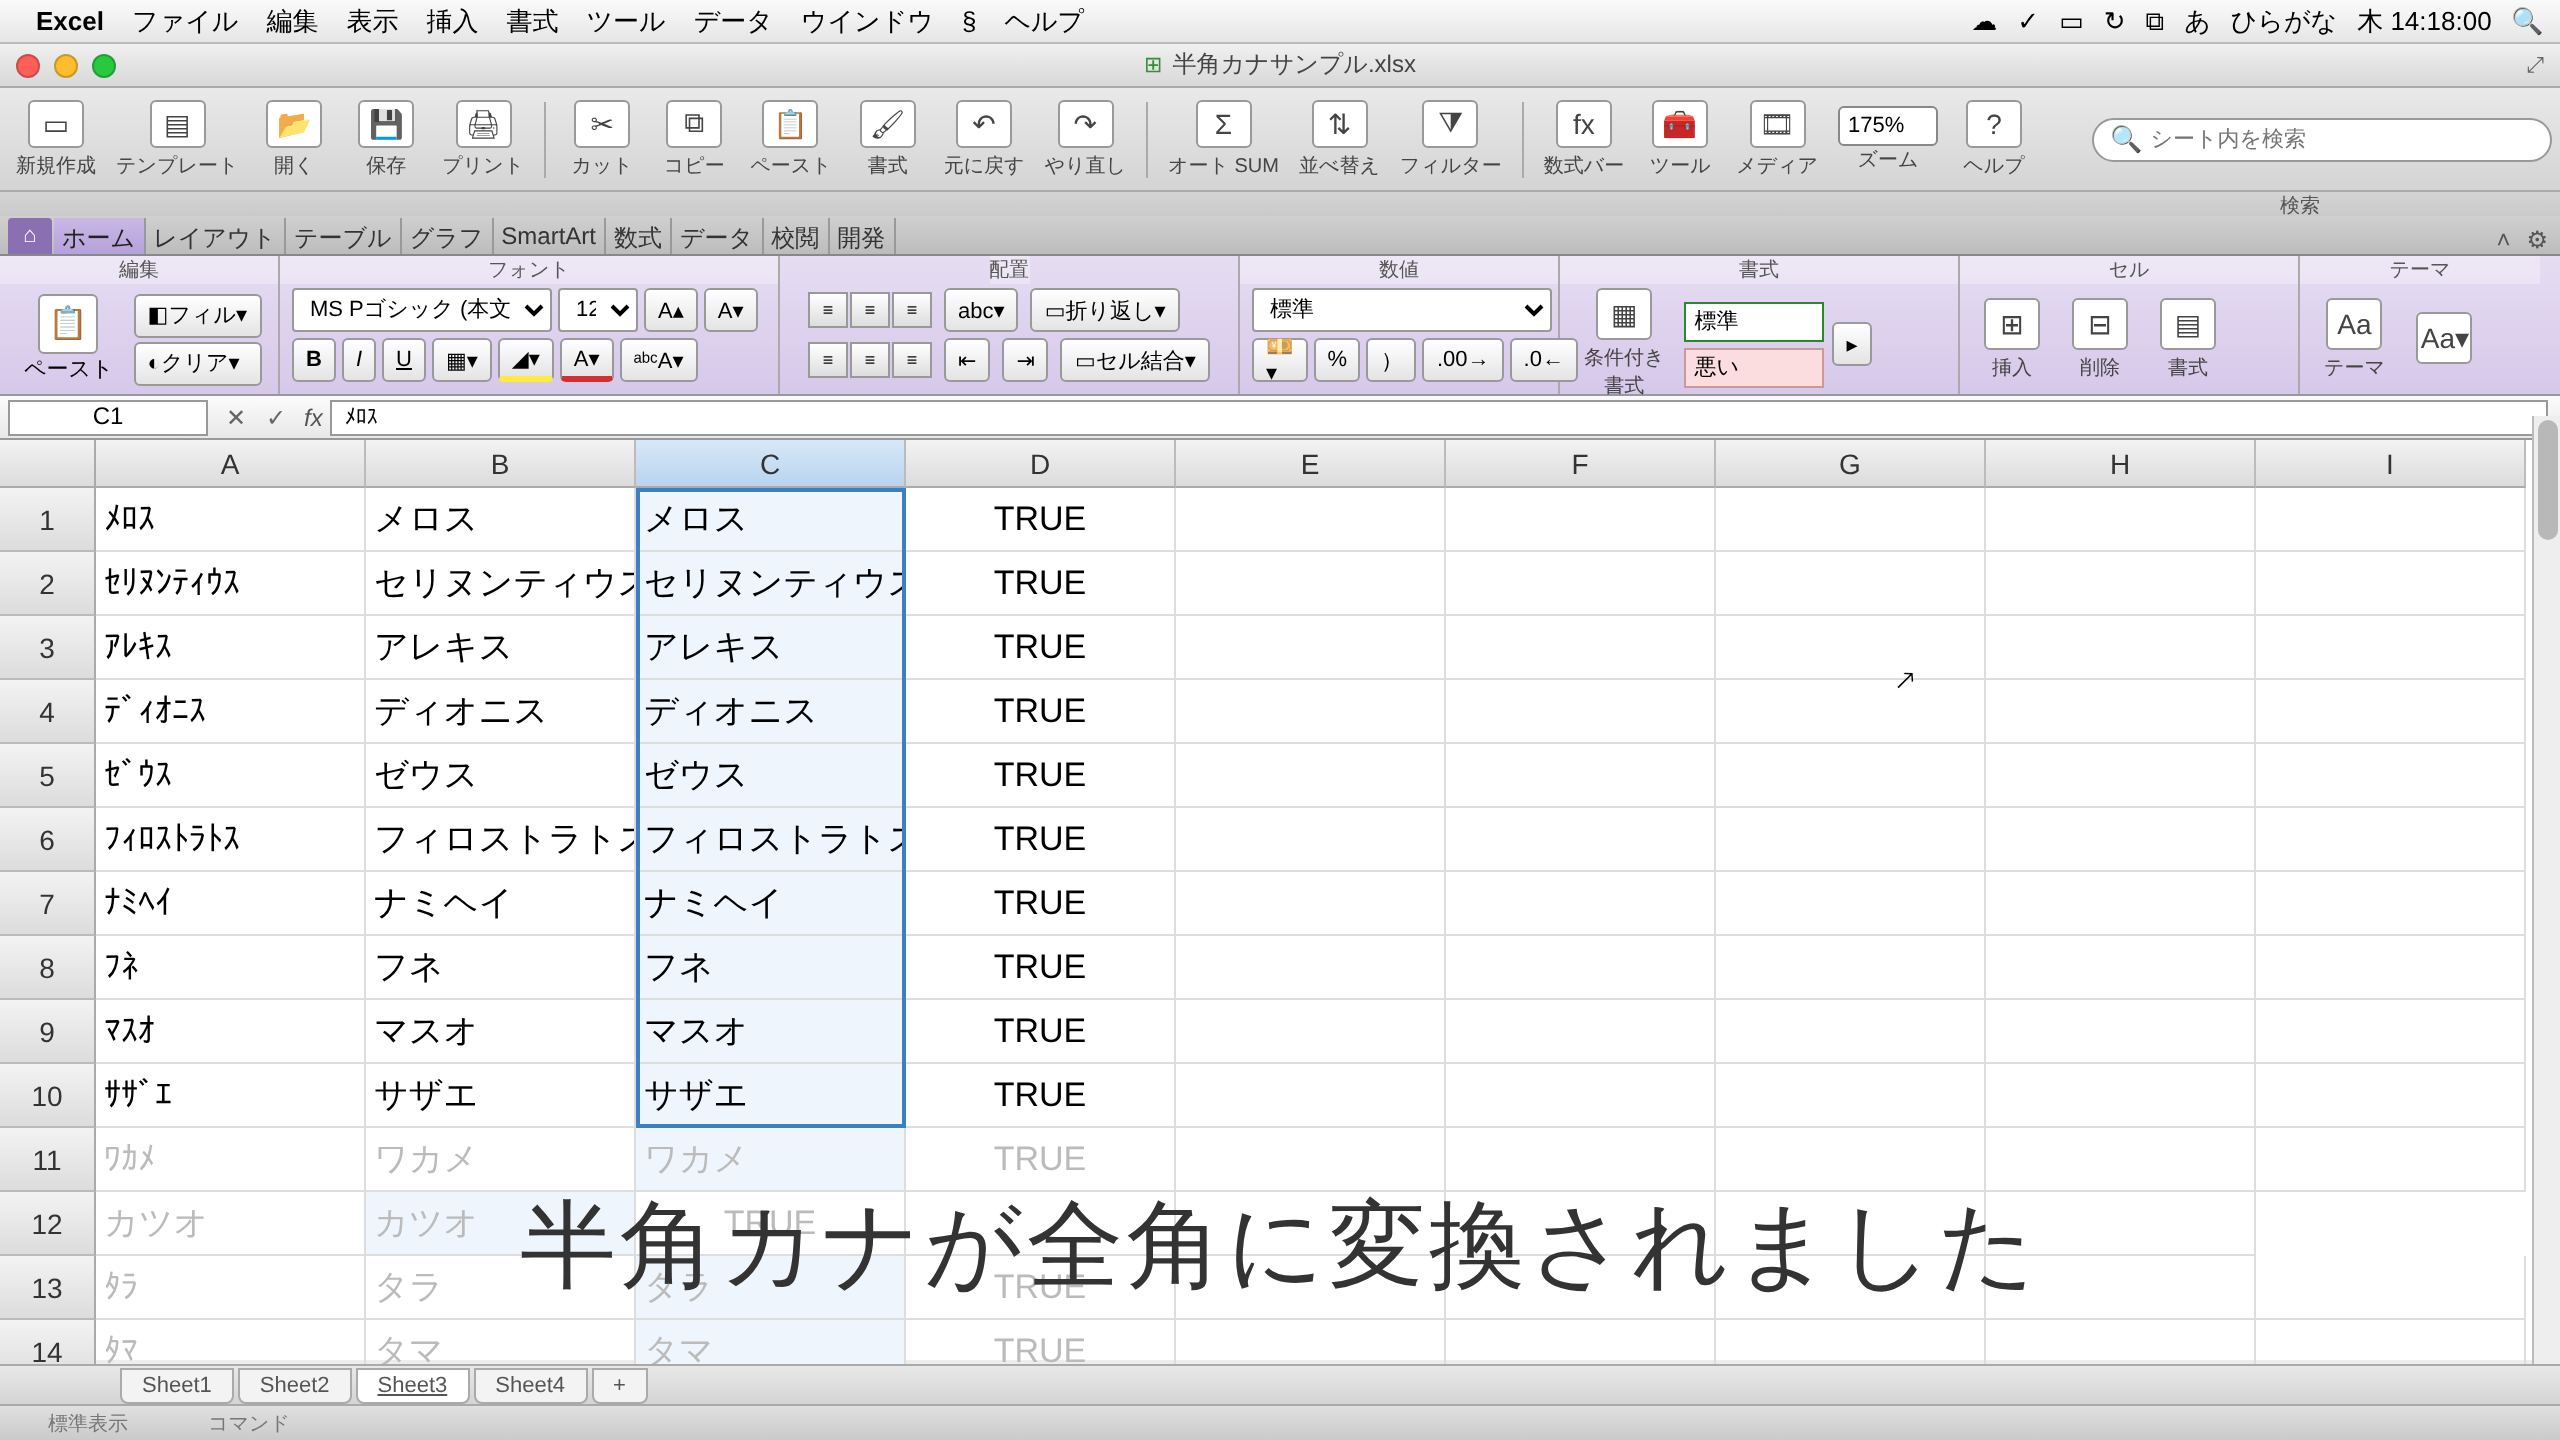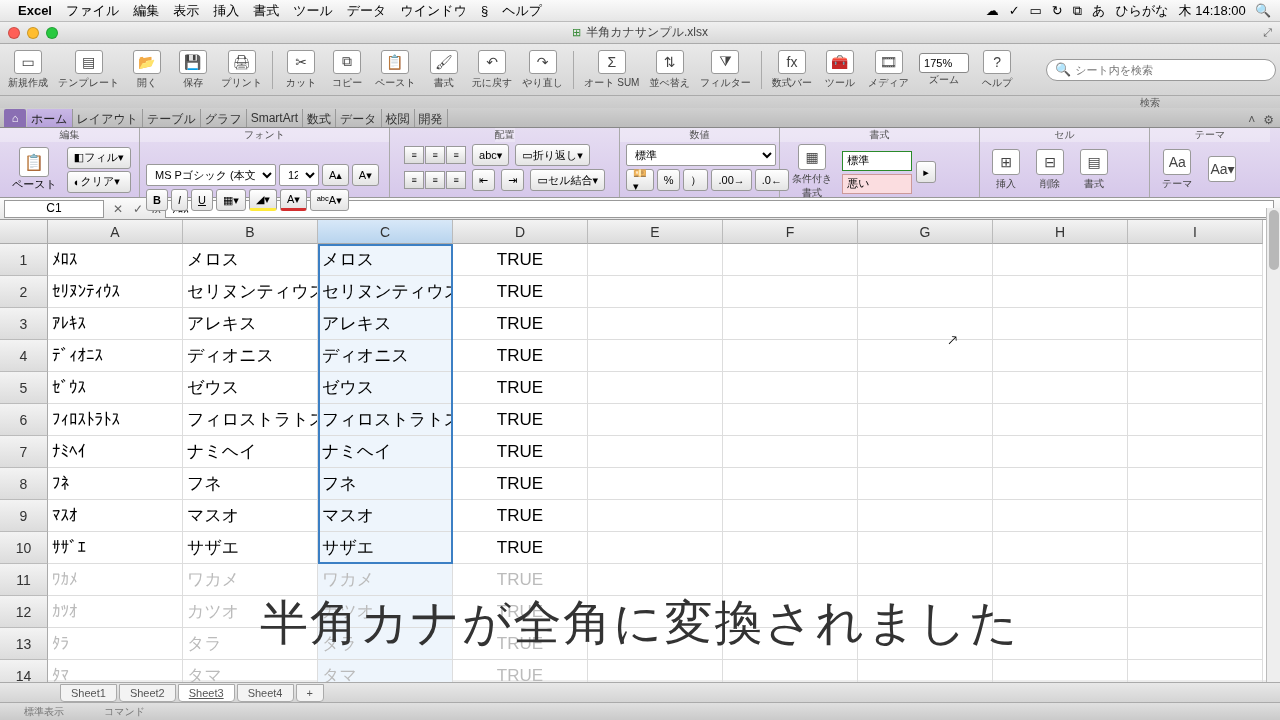--- a/index.html
+++ b/index.html
@@ -235,21 +235,21 @@
       <div class="paste-btn">
           <div class="pico">📋</div>
           <span>ペースト</span>
         </div>
       <div style="display:flex;flex-direction:column;gap:2px;">
         <div class="mini-btn">◧ <span>フィル</span> ▾</div>
         <div class="mini-btn">◐ <span>クリア</span> ▾</div>
       </div>
     </div>
   </div>
-  <div class="rgroup" style="width:250px;gap:20px;">
+  <div class="rgroup" style="width:250px;">
     <div class="glabel">フォント</div>
     <div class="gbody" style="flex-direction:column;align-items:flex-start;gap:3px;">
       <div style="display:flex;gap:3px;">
         <select class="mini-sel" style="width:130px;"><option>MS Pゴシック (本文)</option></select>
         <select class="mini-sel" style="width:40px;"><option>12</option></select>
         <div class="mini-btn">A▴</div>
         <div class="mini-btn">A▾</div>
       </div>
       <div style="display:flex;gap:3px;">
         <div class="mini-btn">
@@ -509,21 +509,20 @@
         <div class="cell faded">ワカメ</div>
         <div class="cell col-c faded">ワカメ</div>
         <div class="cell faded d">TRUE</div>
         <div class="cell faded"></div>
         <div class="cell faded"></div>
         <div class="cell faded"></div>
         <div class="cell faded"></div>
         <div class="cell faded"></div>
       </div>
       <div class="row">
-        <div class="cell faded">ｶﾂｵ</div>
         <div class="cell faded">カツオ</div>
         <div class="cell col-c faded">カツオ</div>
         <div class="cell faded d">TRUE</div>
         <div class="cell faded"></div>
         <div class="cell faded"></div>
         <div class="cell faded"></div>
         <div class="cell faded"></div>
         <div class="cell faded"></div>
       </div>
       <div class="row">

